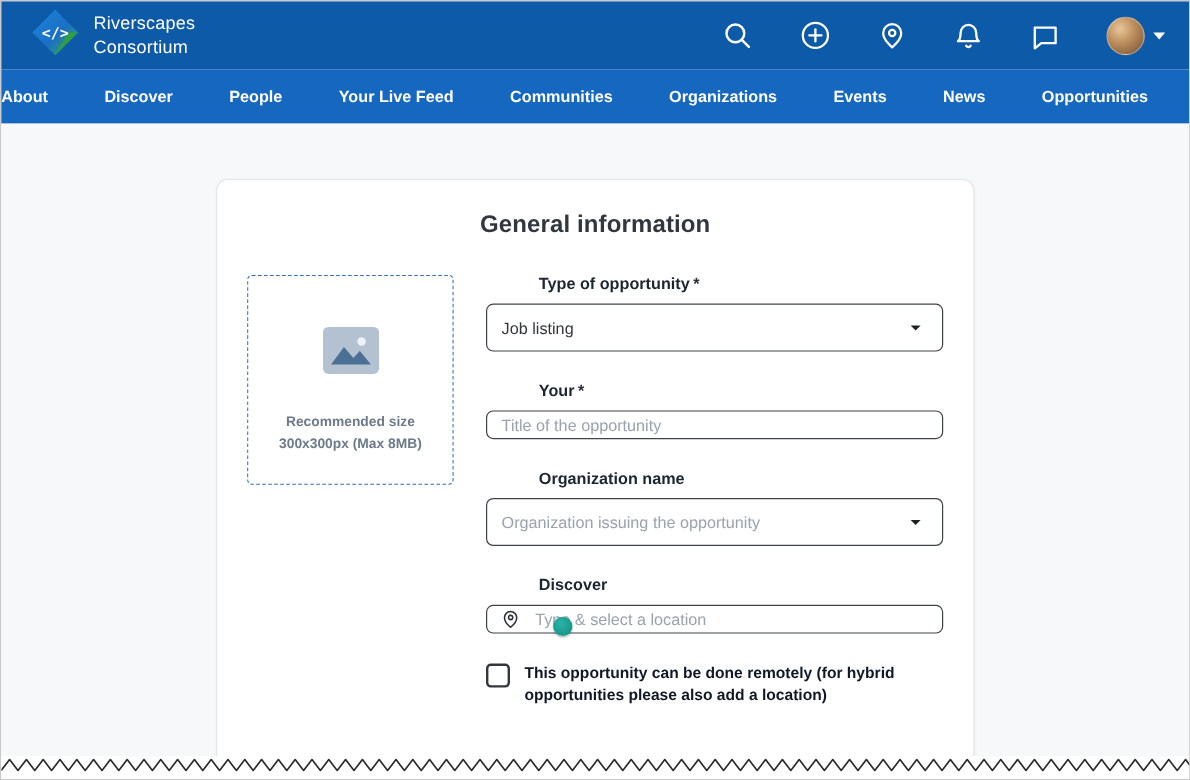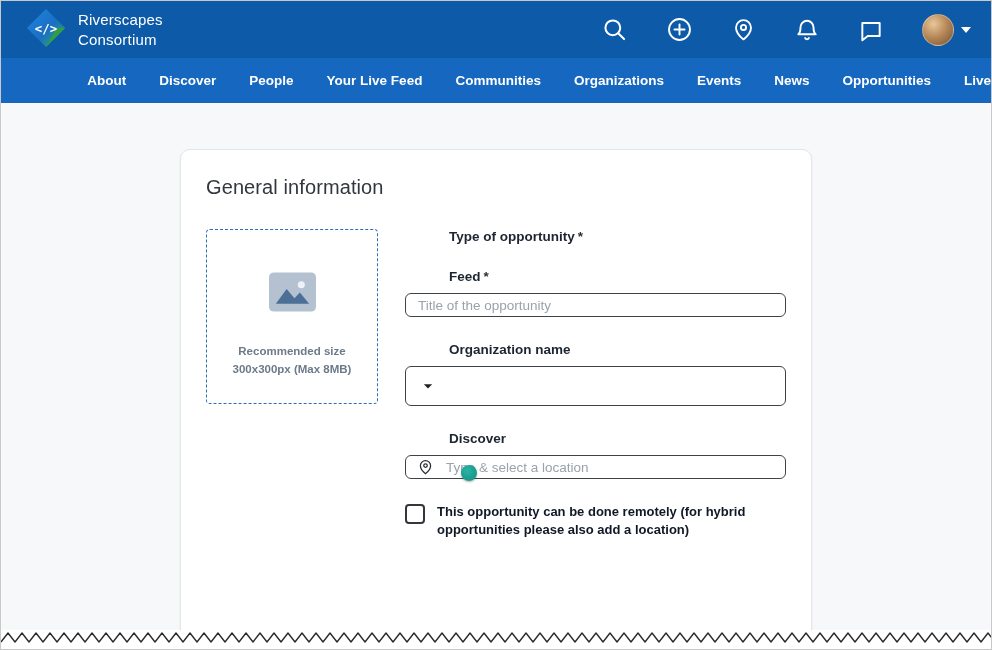--- a/index.html
+++ b/index.html
@@ -14,27 +14,27 @@
   .brand-text { color: #fff; font-size: 15px; font-weight: 500; line-height: 1.28; letter-spacing: .2px; }
   .brand-text span { display: block; }
 
   .top-icons { display: flex; align-items: center; gap: 38px; }
   .icon-btn { display: flex; align-items: center; justify-content: center; cursor: pointer; background: none; border: none; }
   .avatar-group { display: flex; align-items: center; gap: 7px; cursor: pointer; }
   .avatar { width: 32px; height: 32px; border-radius: 50%; background: radial-gradient(circle at 35% 30%, #e8c79a 0%, #b98a5a 45%, #6e4f33 100%); border: 1px solid rgba(255,255,255,.35); }
   .chev-down { width: 0; height: 0; border-left: 5px solid transparent; border-right: 5px solid transparent; border-top: 6px solid #fff; }
 
   
-  .navbar { height: 45px; background: #1567c0; display: flex; align-items: center; justify-content: flex-end; gap: 33px; }
+  .navbar { height: 45px; background: #1567c0; display: flex; align-items: center; justify-content: flex-start; gap: 47px; }
   .nav-item { color: #fff; font-size: 13.5px; font-weight: 600; text-decoration: none; cursor: pointer; white-space: nowrap; }
 
   
   .content { height: 548px; background: #f7f8f9; overflow: hidden; }
   .card { width: 632px; margin: 46px auto 0; background: #fff; border: 1px solid #e4e6e8; border-radius: 10px; box-shadow: 0 1px 3px rgba(0,0,0,.05); padding: 26px 25px 30px; height: 560px; }
-  .card-title { font-size: 20px; font-weight: 400; color: #32373f; letter-spacing: .1px; }
+  .card-title { font-size: 20px; font-weight: 700; color: #32373f; letter-spacing: .1px; text-align: center; }
   .required-note { font-size: 13px; font-style: italic; color: #4e5560; margin-top: 9px; }
 
   .form-grid { display: flex; gap: 27px; margin-top: 30px; }
 
   
   .upload-box { width: 172px; height: 175px; border: 1px dashed #2e6cb5; border-radius: 4px; background: #fff; display: flex; flex-direction: column; align-items: center; padding-top: 42px; cursor: pointer; flex: none; font-weight: bold; }
   .upload-text { margin-top: 27px; text-align: center; font-size: 11.5px; color: #6d7a89; line-height: 1.55; }
   .upload-text span { display: block; }
 
   
@@ -162,34 +162,43 @@
             <span>300x300px (Max 8MB)</span>
           </div>
         </div>
 
         <div class="fields">
 
           <div class="field-group">
             <div class="field-label">
               <span>Type of opportunity</span><span class="asterisk">*</span>
             </div>
-          </div>
-
-          <div class="field-group">
-            <div class="field-label">
-              <span>Feed</span><span class="asterisk">*</span>
+            <div class="control" role="combobox">
+              <span class="value">Job listing</span>
+              <span class="caret">
+                <svg width="20" height="20" viewBox="0 0 24 24">
+                    <path d="M7 10l5 5 5-5z" fill="#1e2227"></path>
+                  </svg>
+              </span>
+            </div>
+          </div>
+
+          <div class="field-group">
+            <div class="field-label">
+              <span>Your</span><span class="asterisk">*</span>
             </div>
             <input class="text-control" type="text" placeholder="Title of the opportunity" style="">
           </div>
 
           <div class="field-group">
             <div class="field-label">
               <span>Organization name</span>
             </div>
             <div class="control" role="combobox">
+              <span class="placeholder">Organization issuing the opportunity</span>
               <span class="caret">
                 <svg width="20" height="20" viewBox="0 0 24 24">
                     <path d="M7 10l5 5 5-5z" fill="#1e2227"></path>
                   </svg>
               </span>
             </div>
           </div>
 
           <div class="field-group">
             <div class="field-label">

